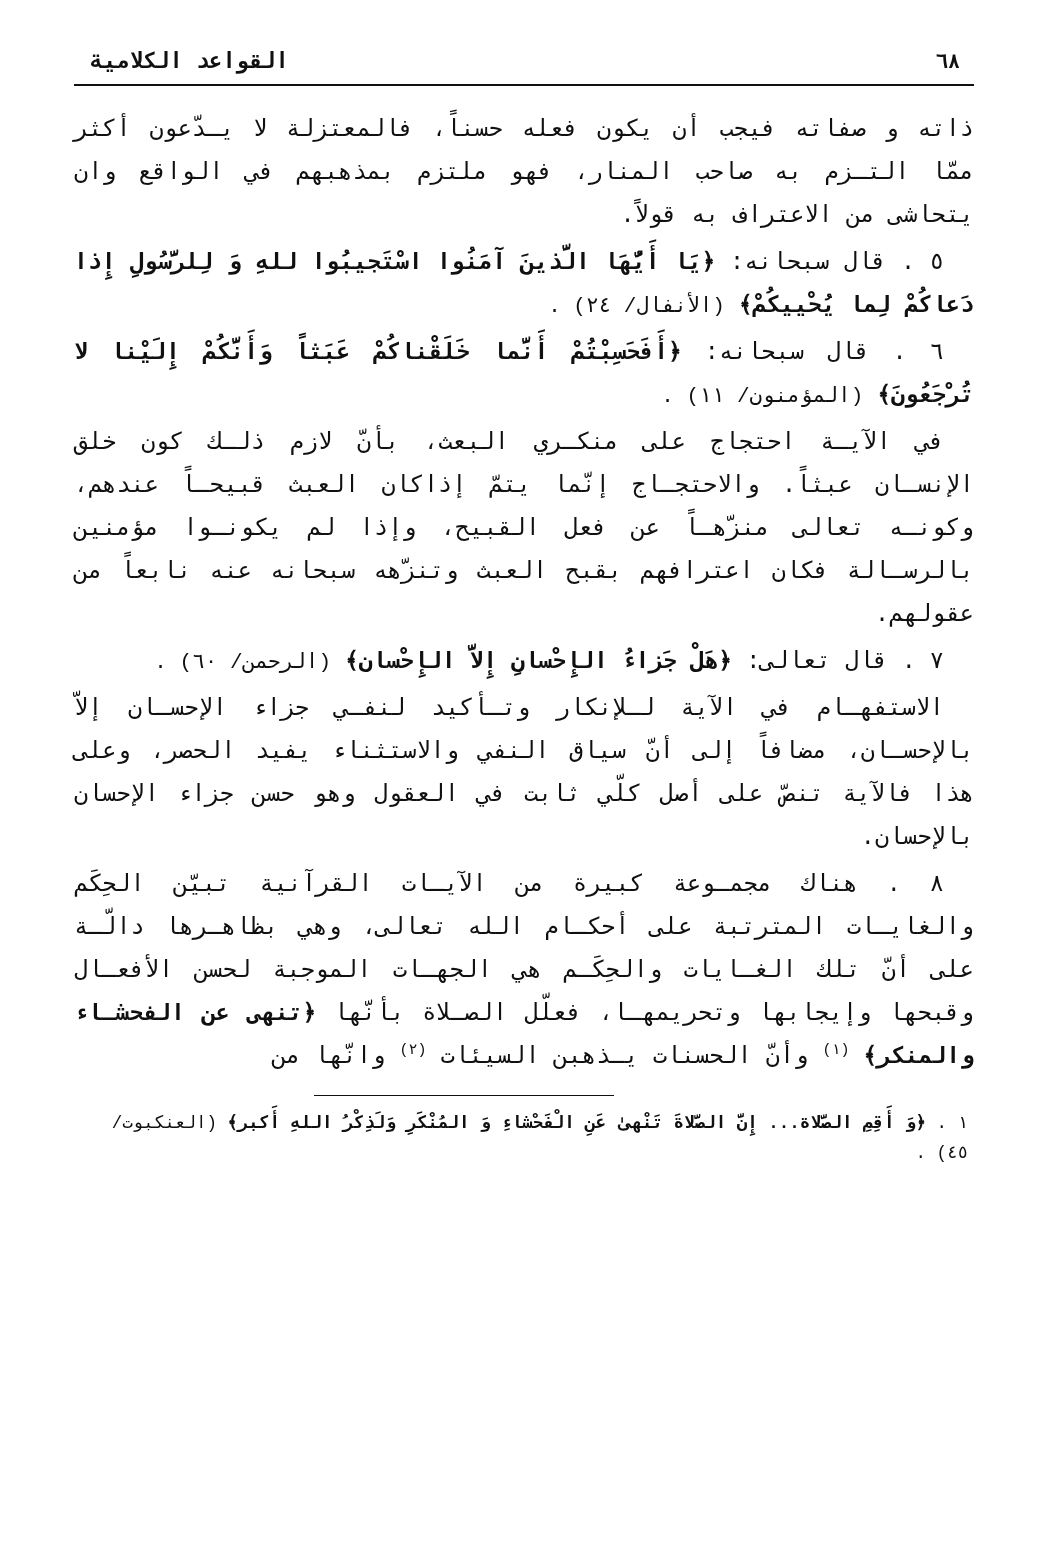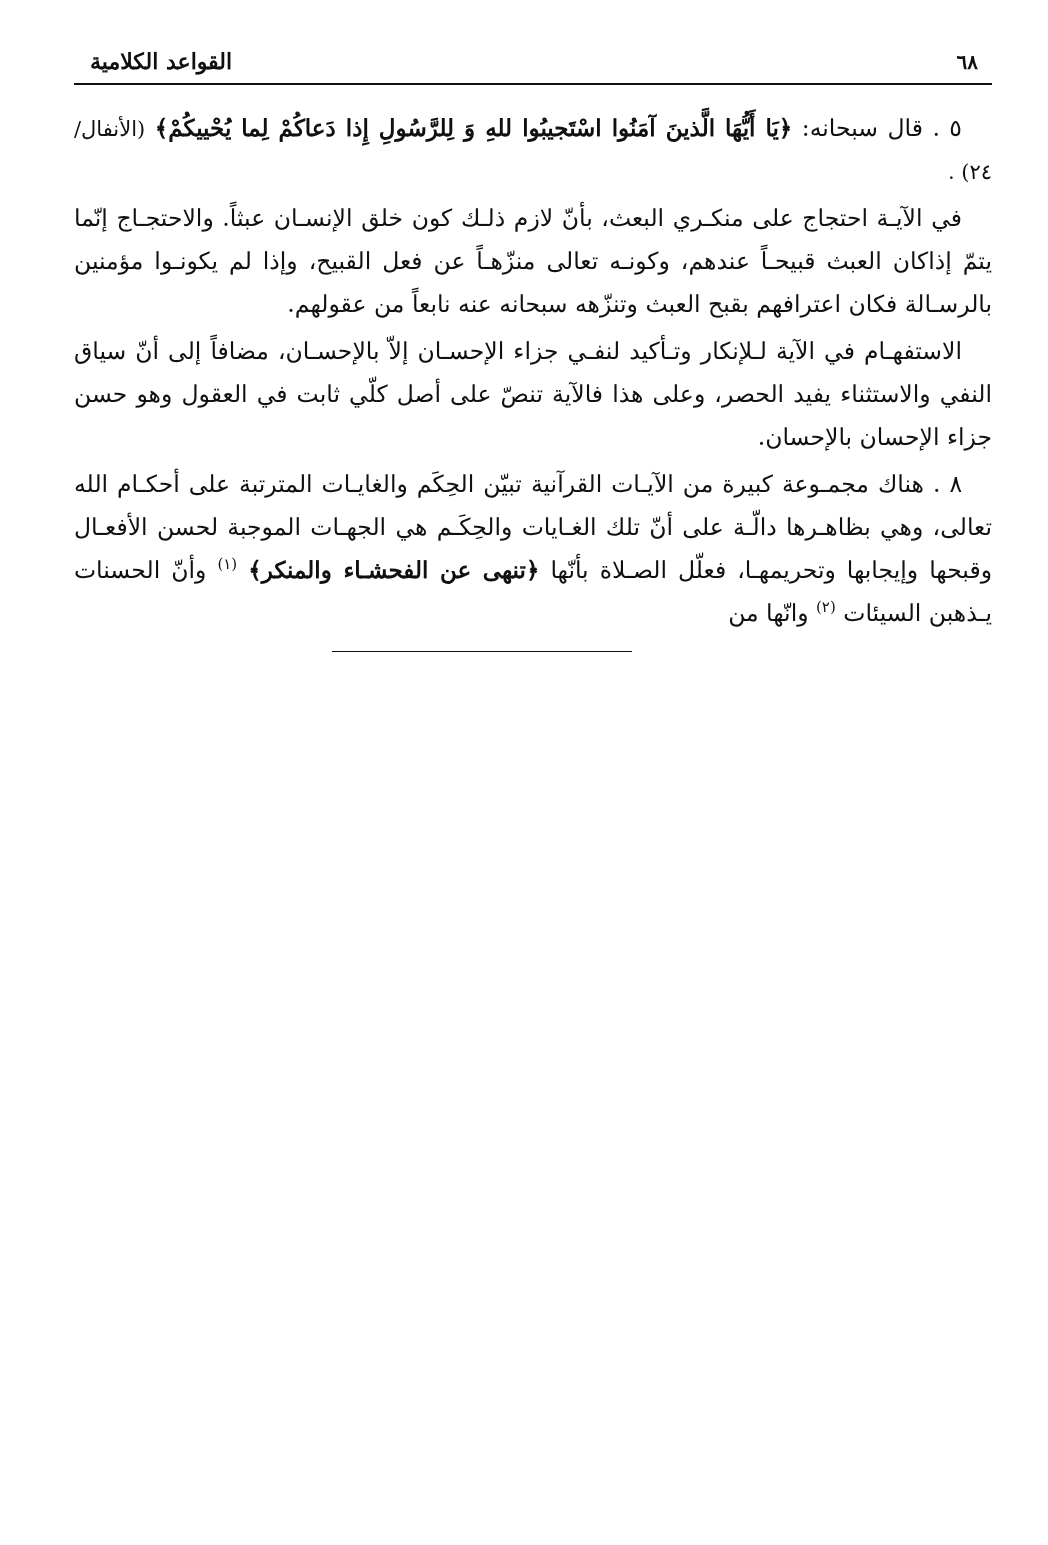--- a/index.html
+++ b/index.html
@@ -12,22 +12,23 @@
     height: 1545px;
     font-family: "DejaVu Serif", "Liberation Serif", serif;
     color: #101010;
     position: relative;
     overflow: hidden;
   }
   .page {
     width: 1048px;
     height: 1312px;
     box-sizing: border-box;
-    padding: 48px 56px 30px 74px;
+    padding: 48px 74px 30px 74px;
     position: relative;
+    font-family: Liberation Mono, monospace;
   }
 
   
   .header {
     display: flex;
     flex-direction: row-reverse;
     align-items: baseline;
     justify-content: space-between;
     padding: 0 14px 0 16px;
   }
@@ -103,43 +104,59 @@
 <div class="page">
 
   <div class="header">
     <div class="header-title">القواعد الكلامية</div>
     <div class="header-page-number">٦٨</div>
   </div>
   <div class="header-rule"></div>
 
   <div class="body">
 
+    <p class="para">ذاته و صفاته فيجب أن يكون فعله حسناً، فالمعتزلة لا يـدّعون أكثر ممّا التـزم به صاحب المنار، فهو ملتزم بمذهبهم في الواقع وان يتحاشى من الاعتراف به قولاً.</p>
 
     <p class="para indent">
       <span>٥ . قال سبحانه:</span>
       <span class="quran">﴿يَا أَيُّهَا الَّذينَ آمَنُوا اسْتَجيبُوا للهِ وَ لِلرَّسُولِ إِذا دَعاكُمْ لِما يُحْييكُمْ﴾</span>
       <span class="ref">(الأنفال/ ٢٤) .</span>
     </p>
 
 
+    <p class="para indent">
+      <span>٦ . قال سبحانه:</span>
+      <span class="quran">﴿أَفَحَسِبْتُمْ أَنَّما خَلَقْناكُمْ عَبَثاً وَأَنَّكُمْ إِلَيْنا لا تُرْجَعُونَ﴾</span>
+      <span class="ref">(المؤمنون/ ١١) .</span>
+    </p>
 
     <p class="para indent">في الآيـة احتجاج على منكـري البعث، بأنّ لازم ذلـك كون خلق الإنسـان عبثاً. والاحتجـاج إنّما يتمّ إذاكان العبث قبيحـاً عندهم، وكونـه تعالى منزّهـاً عن فعل القبيح، وإذا لم يكونـوا مؤمنين بالرسـالة فكان اعترافهم بقبح العبث وتنزّهه سبحانه عنه نابعاً من عقولهم.</p>
 
+    <p class="para indent">
+      <span>٧ . قال تعالى:</span>
+      <span class="quran">﴿هَلْ جَزاءُ الإِحْسانِ إِلاَّ الإِحْسان﴾</span>
+      <span class="ref">(الرحمن/ ٦٠) .</span>
+    </p>
 
     <p class="para indent">الاستفهـام في الآية لـلإنكار وتـأكيد لنفـي جزاء الإحسـان إلاّ بالإحسـان، مضافاً إلى أنّ سياق النفي والاستثناء يفيد الحصر، وعلى هذا فالآية تنصّ على أصل كلّي ثابت في العقول وهو حسن جزاء الإحسان بالإحسان.</p>
 
     <p class="para indent">
       <span>٨ . هناك مجمـوعة كبيرة من الآيـات القرآنية تبيّن الحِكَم والغايـات المترتبة على أحكـام الله تعالى، وهي بظاهـرها دالّـة على أنّ تلك الغـايات والحِكَـم هي الجهـات الموجبة لحسن الأفعـال وقبحها وإيجابها وتحريمهـا، فعلّل الصـلاة بأنّها</span>
       <span class="quran">﴿تنهى عن الفحشـاء والمنكر﴾</span>
       <span class="sup">(١)</span>
       <span>وأنّ الحسنات يـذهبن السيئات</span>
       <span class="sup">(٢)</span>
       <span>وانّها من</span>
     </p>
 
   </div>
 
   <div class="footnote-sep"></div>
 
   <div class="footnotes">
+    <p class="footnote">
+      <span>١ .</span>
+      <span class="fn-q">﴿وَ أَقِمِ الصَّلاة... إِنَّ الصَّلاةَ تَنْهىٰ عَنِ الْفَحْشاءِ وَ المُنْكَرِ وَلَذِكْرُ اللهِ أَكبر﴾</span>
+      <span>(العنكبوت/ ٤٥) .</span>
+    </p>
   </div>
 
 </div>
 
 </body></html>

